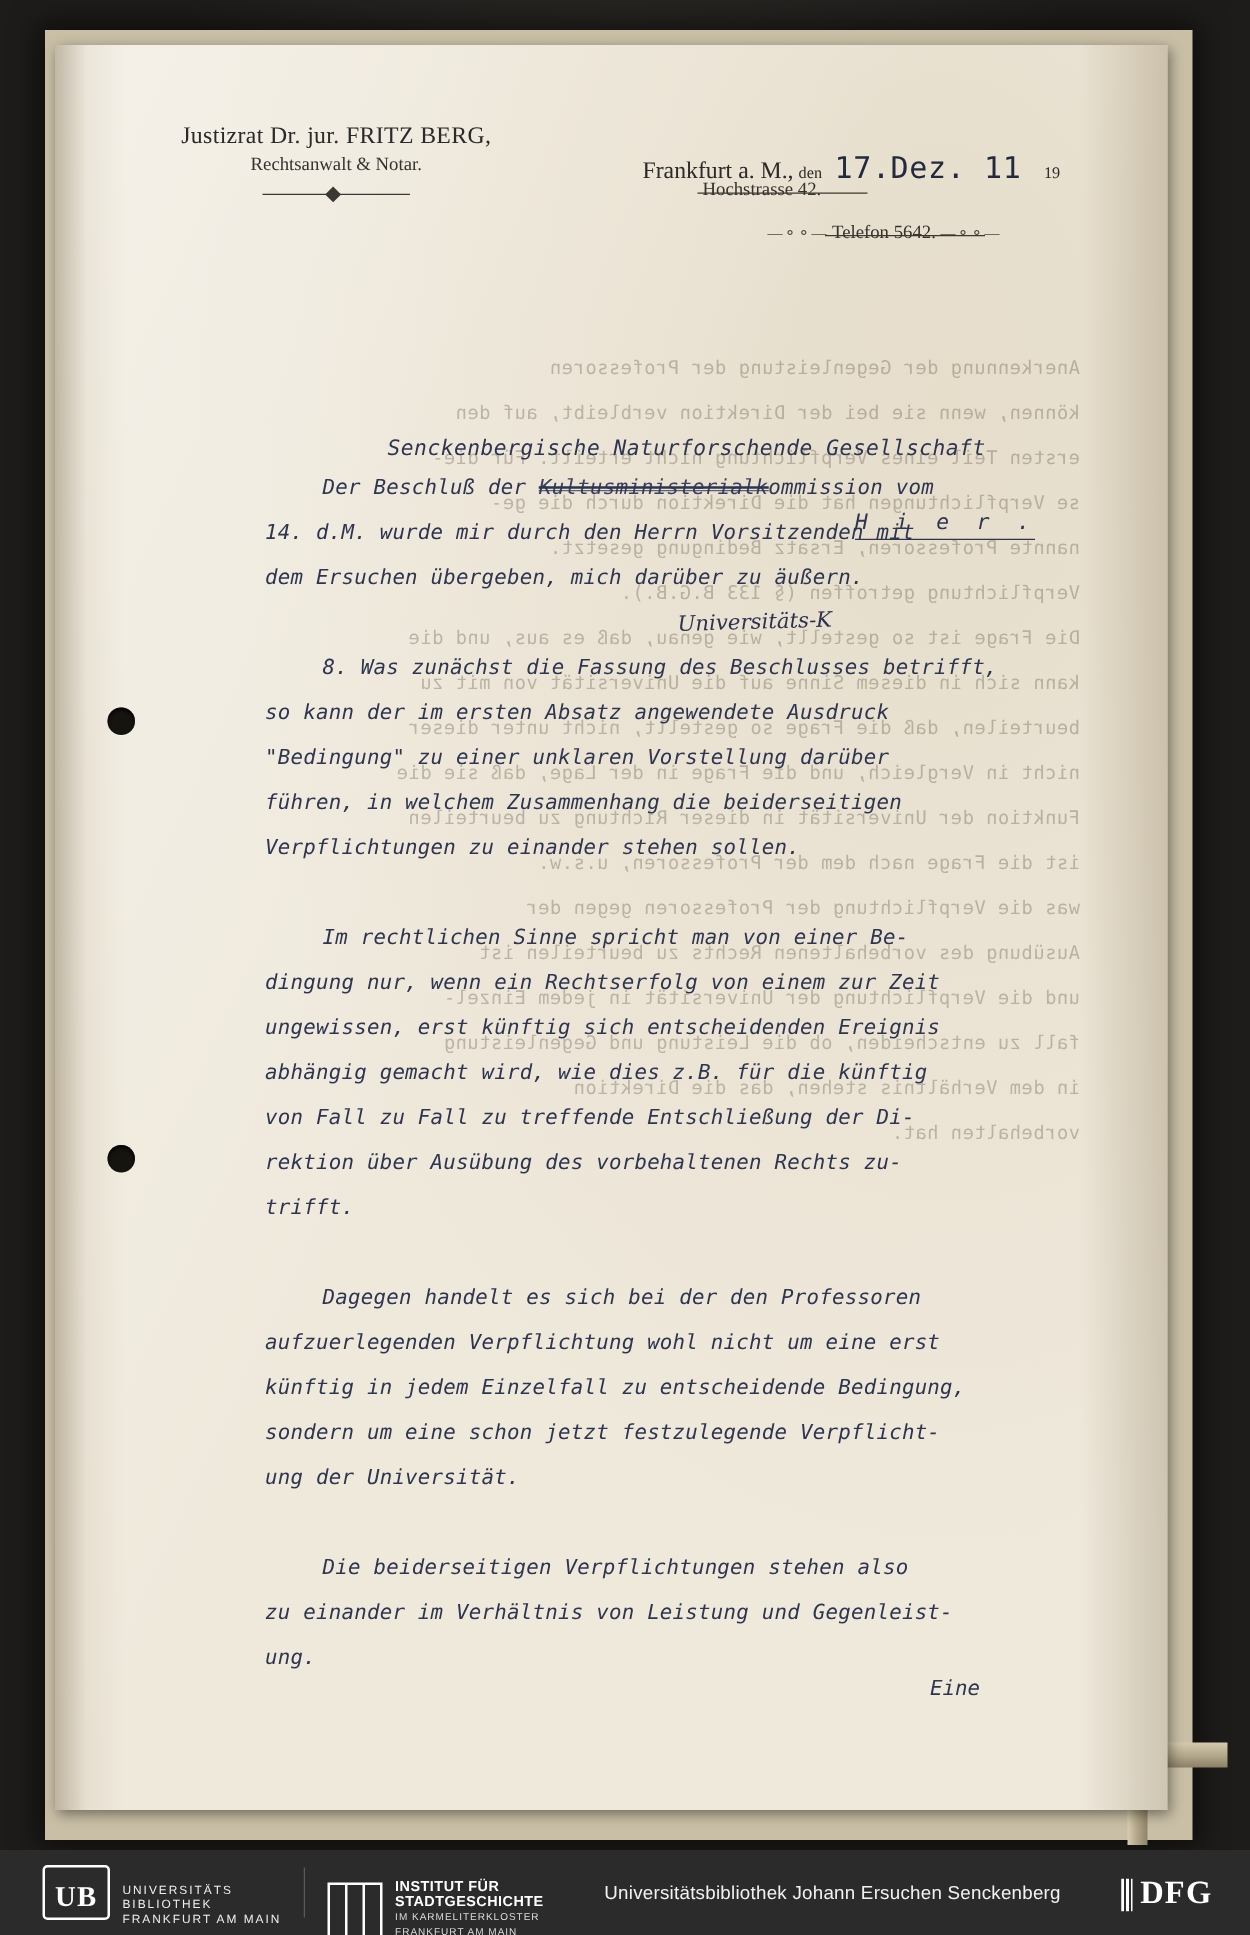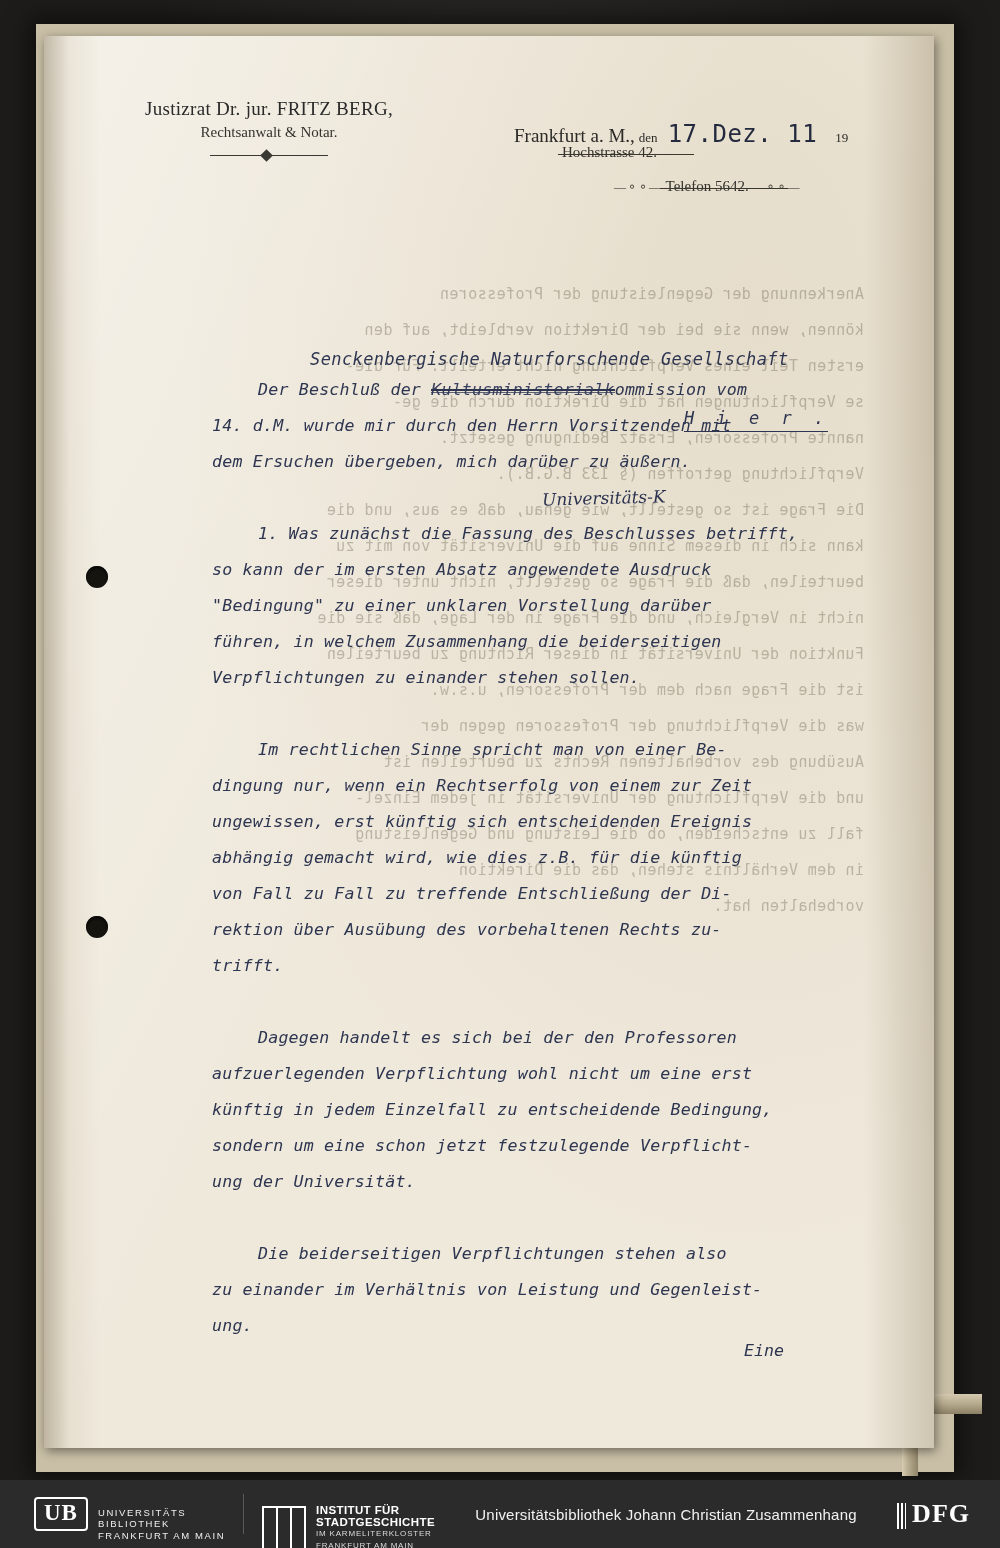--- a/index.html
+++ b/index.html
@@ -272,21 +272,21 @@
     display:flex; align-items:center;
     margin-left: 34px;
     color:#fff;
   }
   .f-ub-badge {
     border: 2px solid #fff;
     border-radius: 4px;
     font-family:"Liberation Serif", serif;
     font-size: 23px;
     font-weight:bold;
-    padding: 1px 8px 3px;
+    padding: 11px 8px 3px;
     letter-spacing: 1px;
   }
   .f-ub-text {
     margin-left: 10px;
     font-size: 9.5px;
     line-height: 11.5px;
     letter-spacing: 1.6px;
     color:#efefef;
     margin-top:20px;
   }
@@ -401,21 +401,21 @@
     <span>H i e r .</span>
     <span class="ul"></span>
   </div>
 
   <div class="hand-ins">Universitäts-K</div>
 
   <div class="typed">
 <p class="para"><span class="indent"></span><span>Der Beschluß der</span> <span class="struck"><span>Kultusministerialk</span><span class="xout"></span><span class="xout2"></span></span><span>ommission vom</span>
 <span>14. d.M. wurde mir durch den Herrn Vorsitzenden mit
 dem Ersuchen übergeben, mich darüber zu äußern.</span></p>
-<p class="para"><span class="indent"></span><span>1. Was zunächst die Fassung des Beschlusses betrifft,
+<p class="para"><span class="indent"></span><span>8. Was zunächst die Fassung des Beschlusses betrifft,
 so kann der im ersten Absatz angewendete Ausdruck
 "Bedingung" zu einer unklaren Vorstellung darüber
 führen, in welchem Zusammenhang die beiderseitigen
 Verpflichtungen zu einander stehen sollen.</span></p>
 <p class="para"><span class="indent"></span><span>Im rechtlichen Sinne spricht man von einer Be-
 dingung nur, wenn ein Rechtserfolg von einem zur Zeit
 ungewissen, erst künftig sich entscheidenden Ereignis
 abhängig gemacht wird, wie dies z.B. für die künftig
 von Fall zu Fall zu treffende Entschließung der Di-
 rektion über Ausübung des vorbehaltenen Rechts zu-
@@ -455,19 +455,19 @@
         <span></span>
       </div>
     <div class="f-ifs-text">
       <div class="big">INSTITUT FÜR</div>
       <div class="big">STADTGESCHICHTE</div>
       <div class="small">IM KARMELITERKLOSTER</div>
       <div class="small">FRANKFURT AM MAIN</div>
     </div>
   </div>
 
-  <div class="f-center">Universitätsbibliothek Johann Christian Zusammenhang</div>
+  <div class="f-center">Universitätsbibliothek Johann Ersuchen Senckenberg</div>
 
   <div class="f-dfg">
     <span class="bars"></span>
     <span>DFG</span>
   </div>
 </div>
 
 </body></html>

